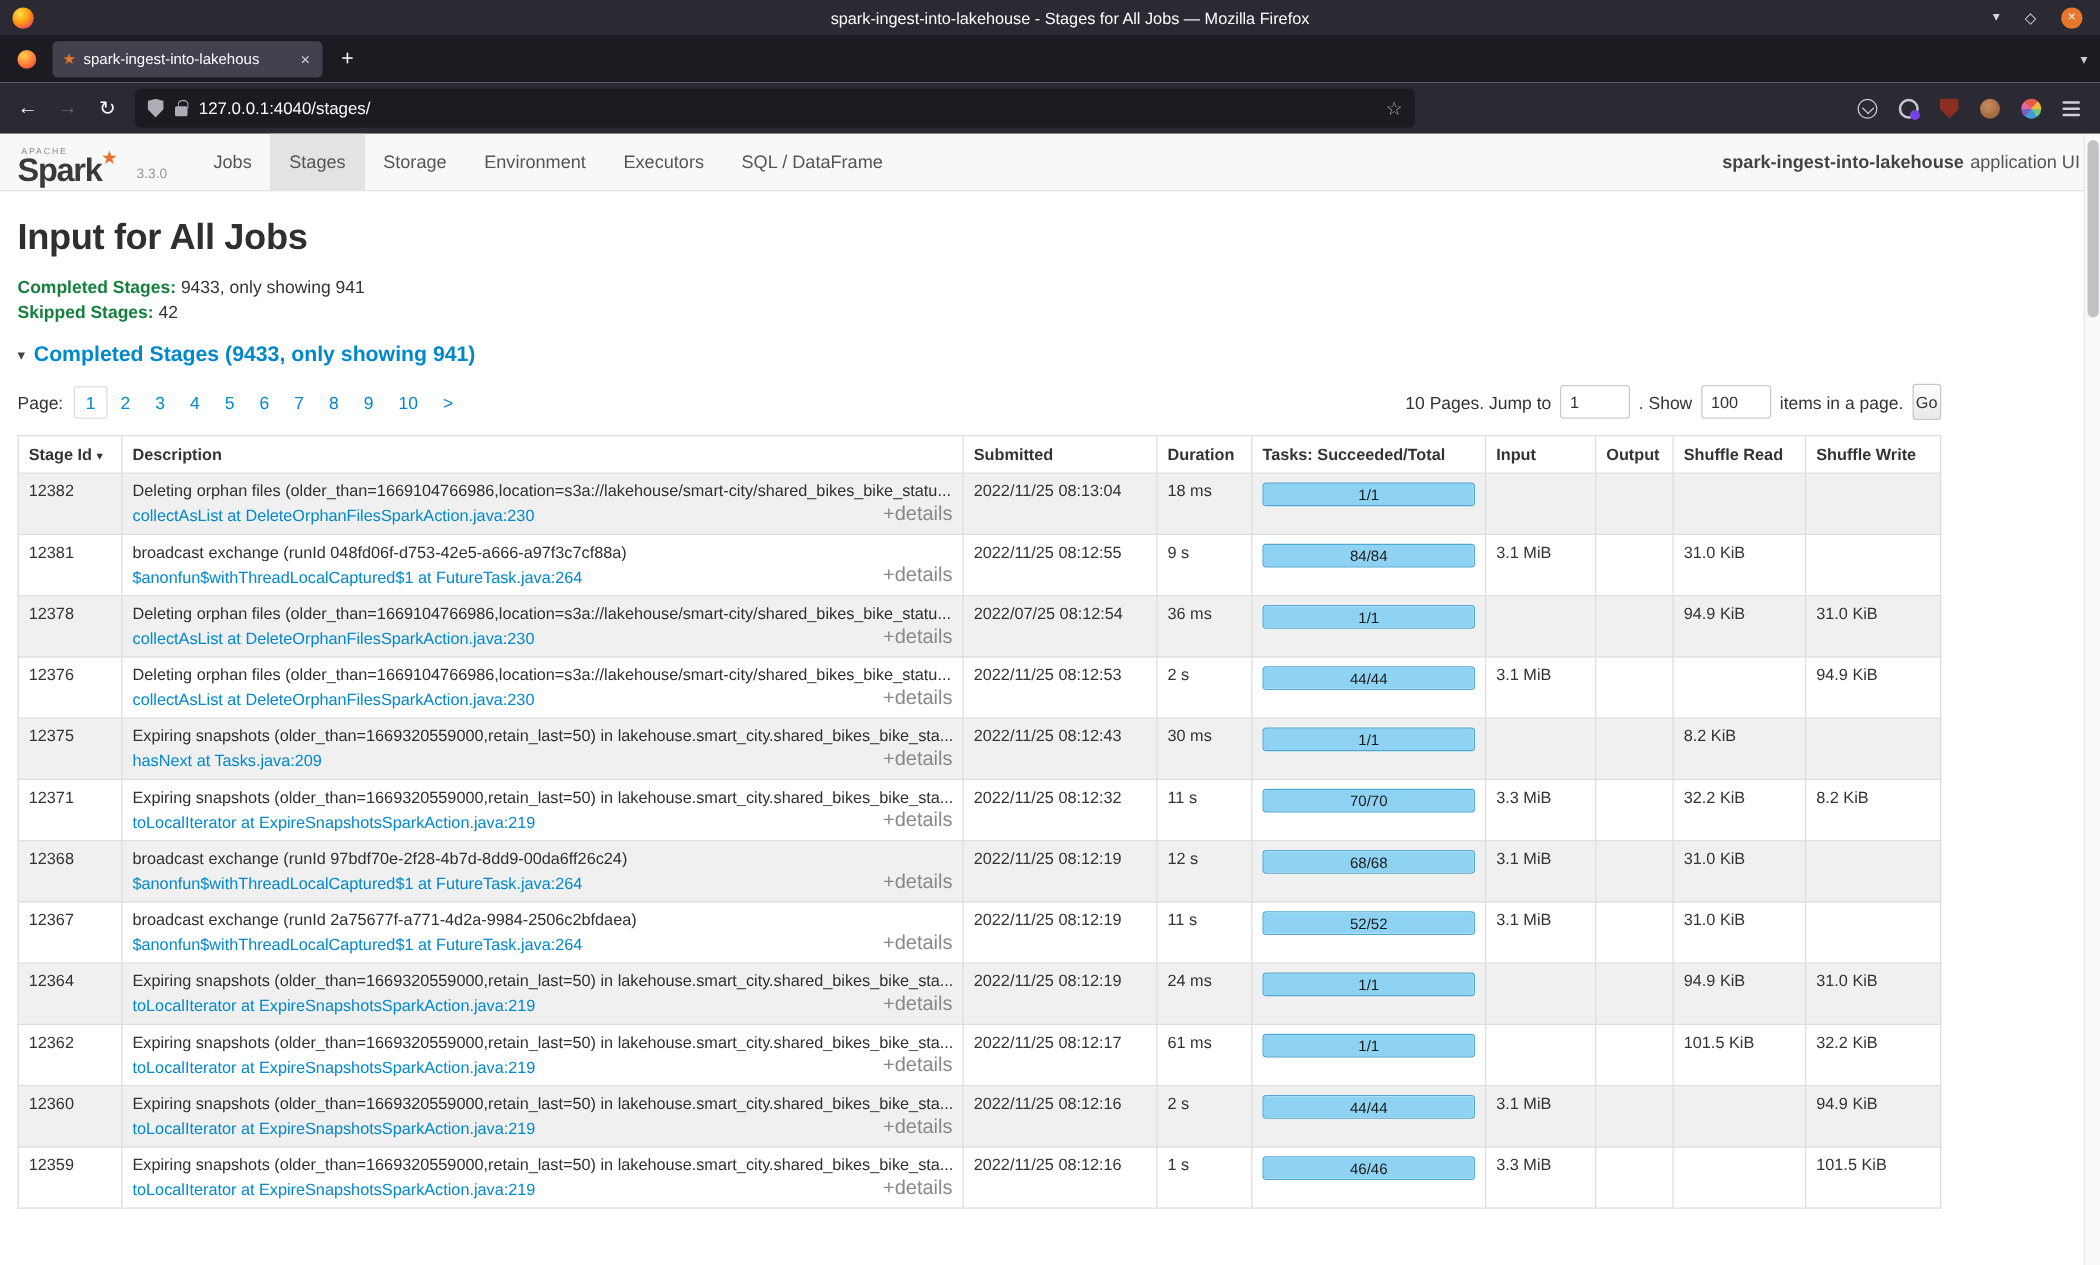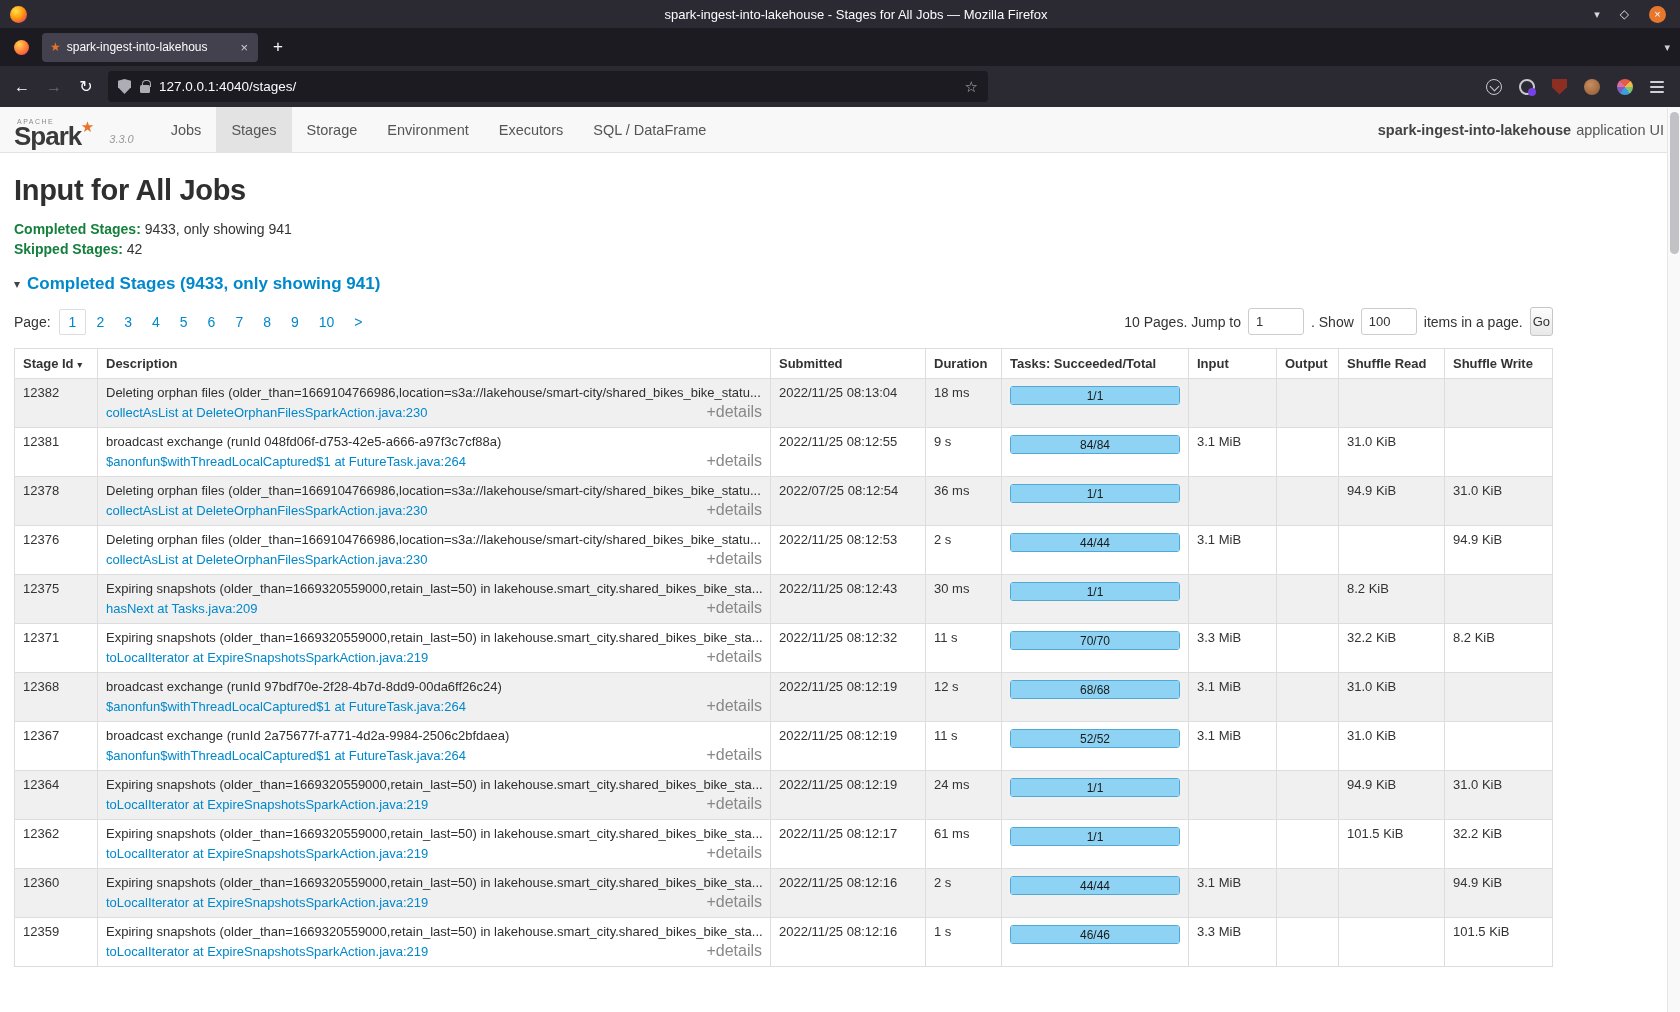--- a/index.html
+++ b/index.html
@@ -31,21 +31,21 @@
   .tab-close { color:#cfcfd4; font-size:13px; line-height:1; padding:2px; }
   .newtab-btn { width:28px; height:28px; margin-left:6px; color:#fbfbfe; font-size:17px;
                 display:flex; align-items:center; justify-content:center; border-radius:4px; }
   .alltabs-btn { margin-left:auto; margin-right:10px; color:#cfcfd4; font-size:11px; }
 
   
   .toolbar { height:41px; background:#2b2a33; display:flex; align-items:center; padding:0 6px; flex:0 0 auto; }
   .nav-btn { width:32px; height:30px; display:flex; align-items:center; justify-content:center;
              color:#fbfbfe; font-size:16px; border-radius:4px; }
   .nav-btn.disabled { color:#68676f; }
-  .urlbar { width:880px; height:31px; margin-left:6px; background:#1c1b22; border-radius:4px;
+  .urlbar { width:1024px; height:31px; margin-left:6px; background:#1c1b22; border-radius:4px;
             display:flex; align-items:center; gap:9px; padding:0 10px; }
   .shield { width:13px; height:15px; background:#aeadb5;
             clip-path:polygon(50% 0, 100% 12%, 100% 55%, 50% 100%, 0 55%, 0 12%); }
   .lock { position:relative; width:10px; height:8px; margin-top:5px; background:#aeadb5; border-radius:1.5px; }
   .lock:before { content:""; position:absolute; top:-5px; left:1.5px; width:7px; height:6px;
                  border:1.5px solid #aeadb5; border-bottom:none; border-radius:4px 4px 0 0; }
   .url-text { flex:1; color:#fbfbfe; font-size:13.5px; }
   .bookmark-star { color:#b6b5bd; font-size:15px; }
   .tb-spacer { flex:1; }
   .toolbar-icons { display:flex; align-items:center; gap:17px; padding-right:10px; }
@@ -62,21 +62,21 @@
   .menu-btn { display:flex; flex-direction:column; gap:3px; }
   .menu-btn span { display:block; width:14px; height:2px; background:#d0d0d6; border-radius:1px; }
 
   
   .spark-nav { height:46px; background:#f8f8f8; border-bottom:1px solid #e3e3e3; display:flex; align-items:stretch; flex:0 0 auto; }
   .brand { display:flex; align-items:flex-end; gap:22px; padding:3px 22px 5px 14px; }
   .brand-logo { position:relative; display:flex; flex-direction:column; }
   .brand-apache { font-size:7px; letter-spacing:1.5px; color:#8a8a8a; margin-left:3px; }
   .brand-name { font-size:26px; font-weight:bold; color:#3a3a3a; line-height:0.85; letter-spacing:-1px; }
   .brand-star { position:absolute; right:-13px; top:1px; color:#e8732a; font-size:15px; line-height:1; }
-  .brand-version { font-size:11px; color:#999; padding-bottom:2px; margin-left:6px;font-style:italic; }
+  .brand-version { font-size:11px; color:#999; padding-bottom:2px; margin-left:6px; }
   .nav-item { display:flex; align-items:center; padding:0 15px; font-size:14.5px; color:#555; cursor:pointer; white-space:nowrap; }
   .nav-item.active { background:#e3e3e3; }
   .nav-app { margin-left:auto; display:flex; align-items:center; gap:5px; padding-right:16px; font-size:14.5px; color:#555; white-space:nowrap; }
   .nav-app b { color:#444; }
 
   
   .page { padding:0 14px; flex:1; overflow:hidden; }
   .page-title { font-size:29px; font-weight:bold; color:#2f2f2f; margin:21px 0 12px; letter-spacing:-0.3px; }
   .summary-line { font-size:14px; color:#333; line-height:20px; }
   .summary-label { color:#15803d; font-weight:bold; text-decoration:none; cursor:pointer;margin-top:44px; }

